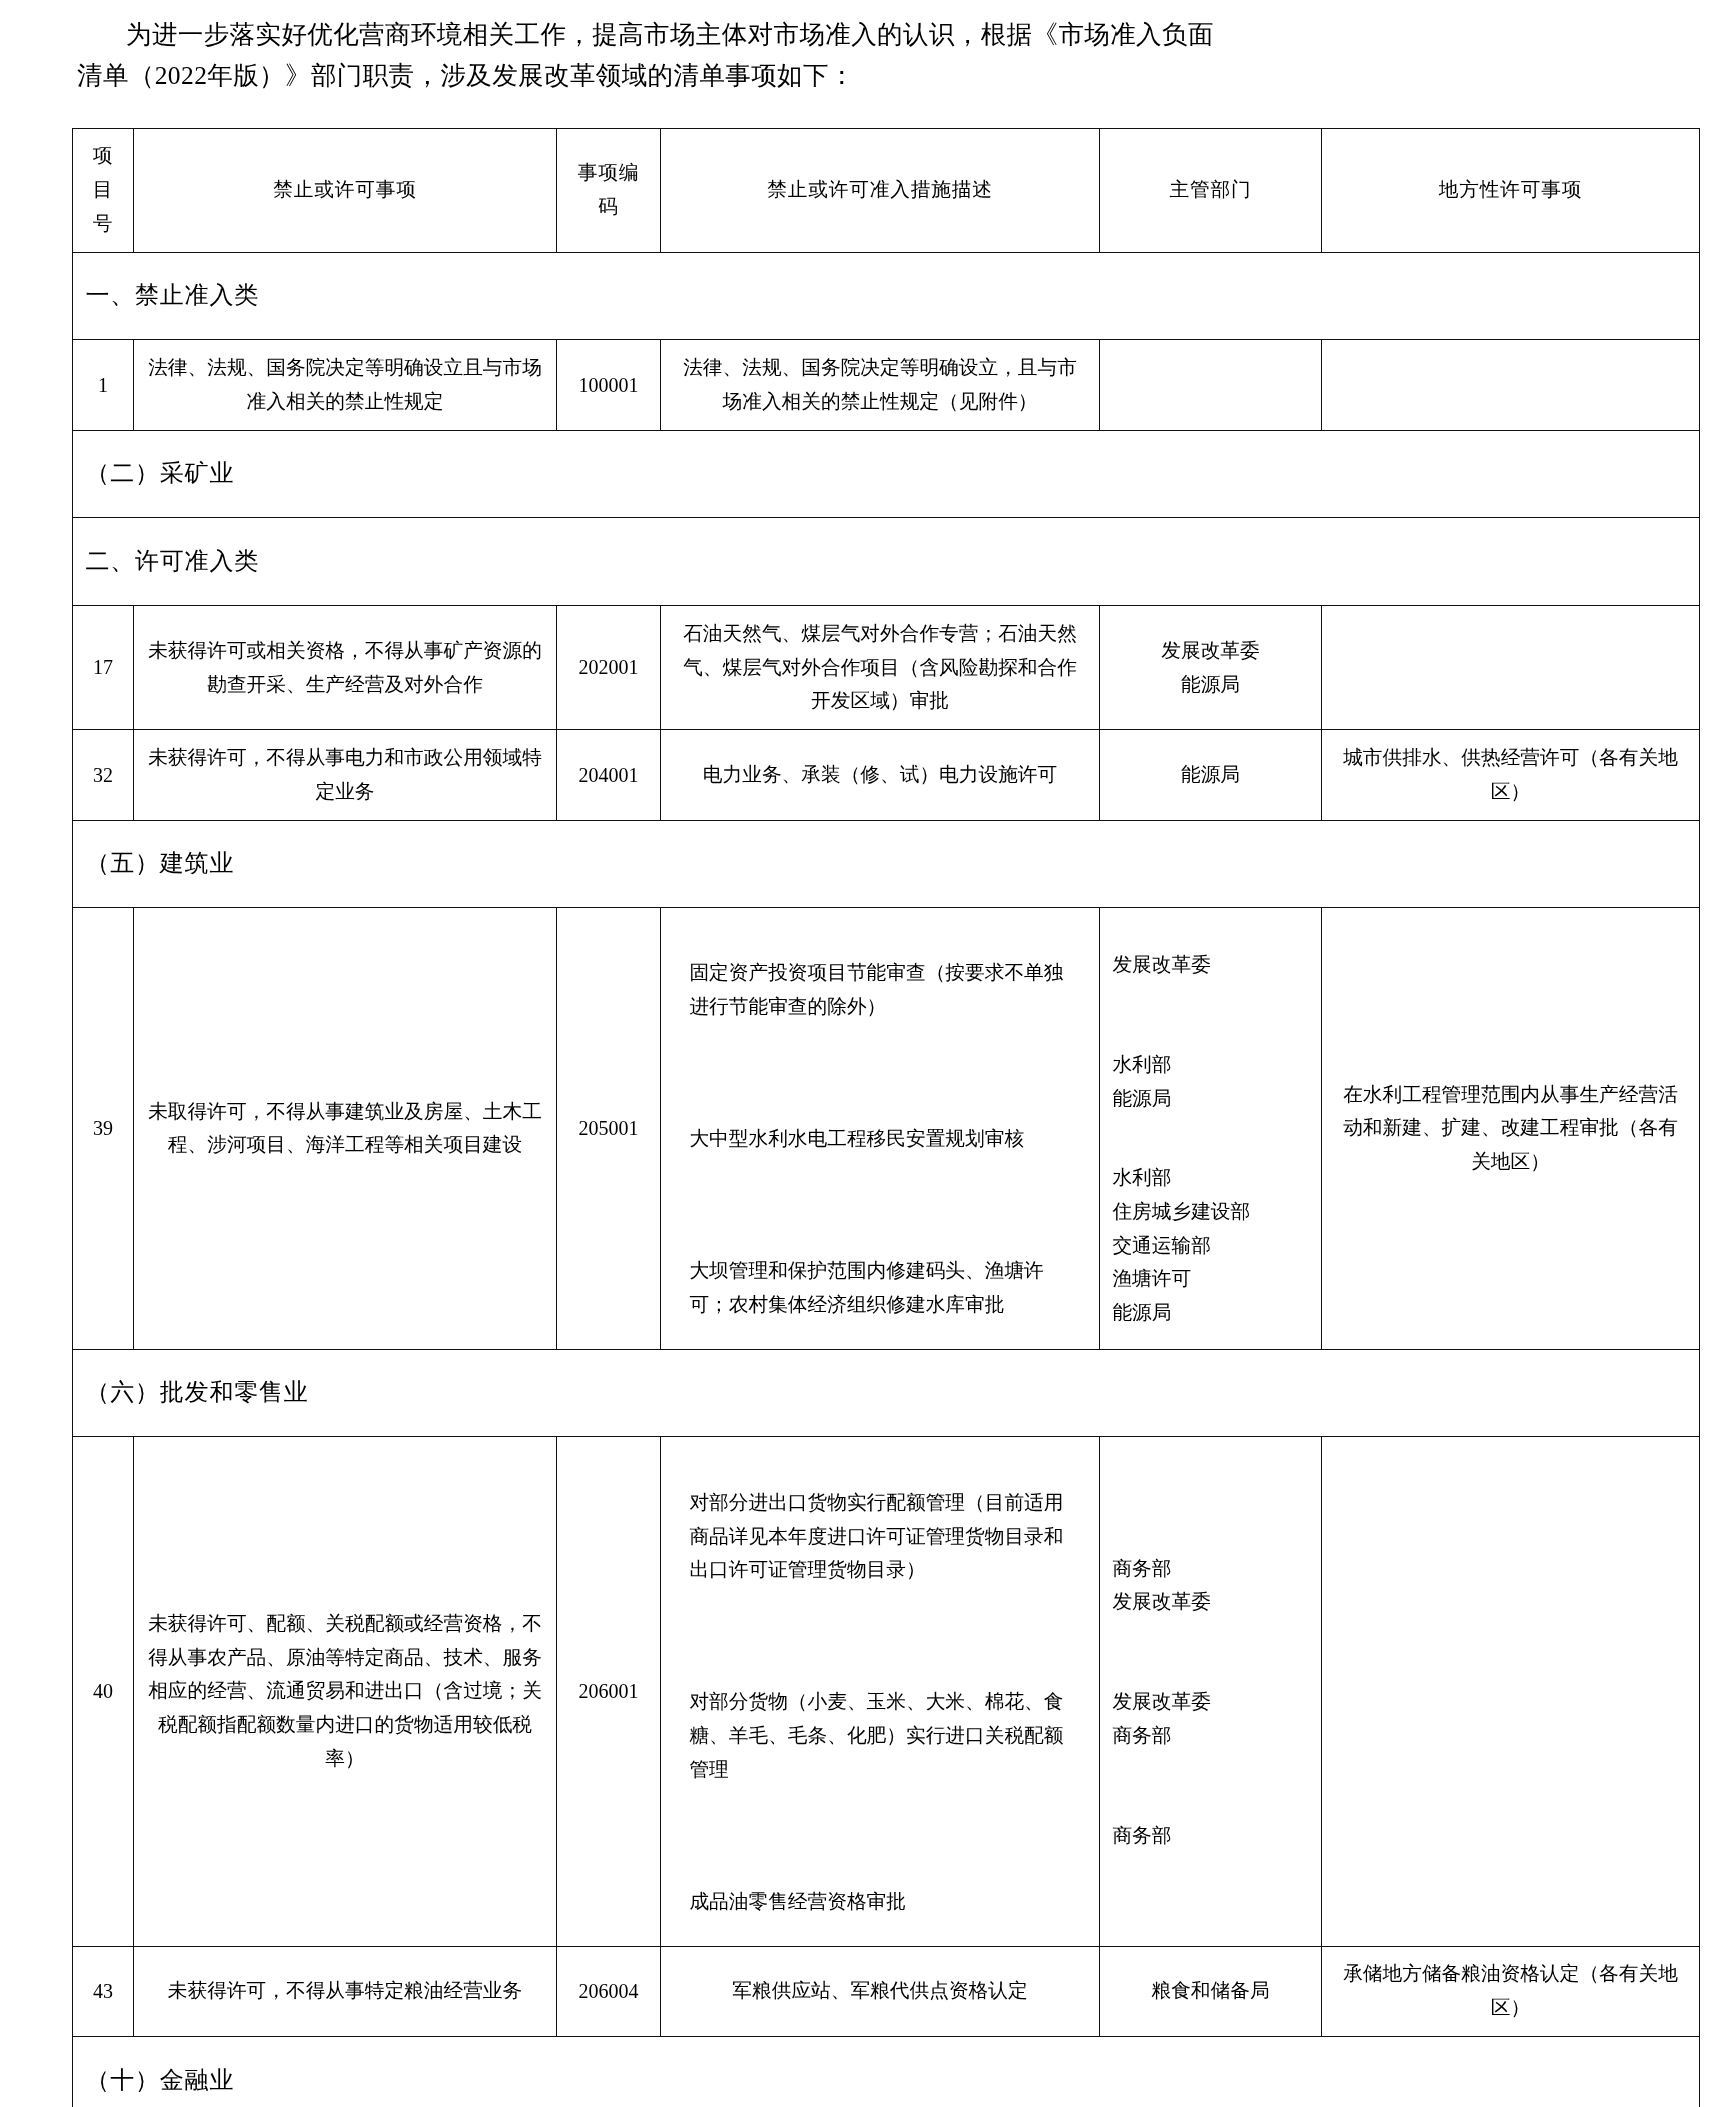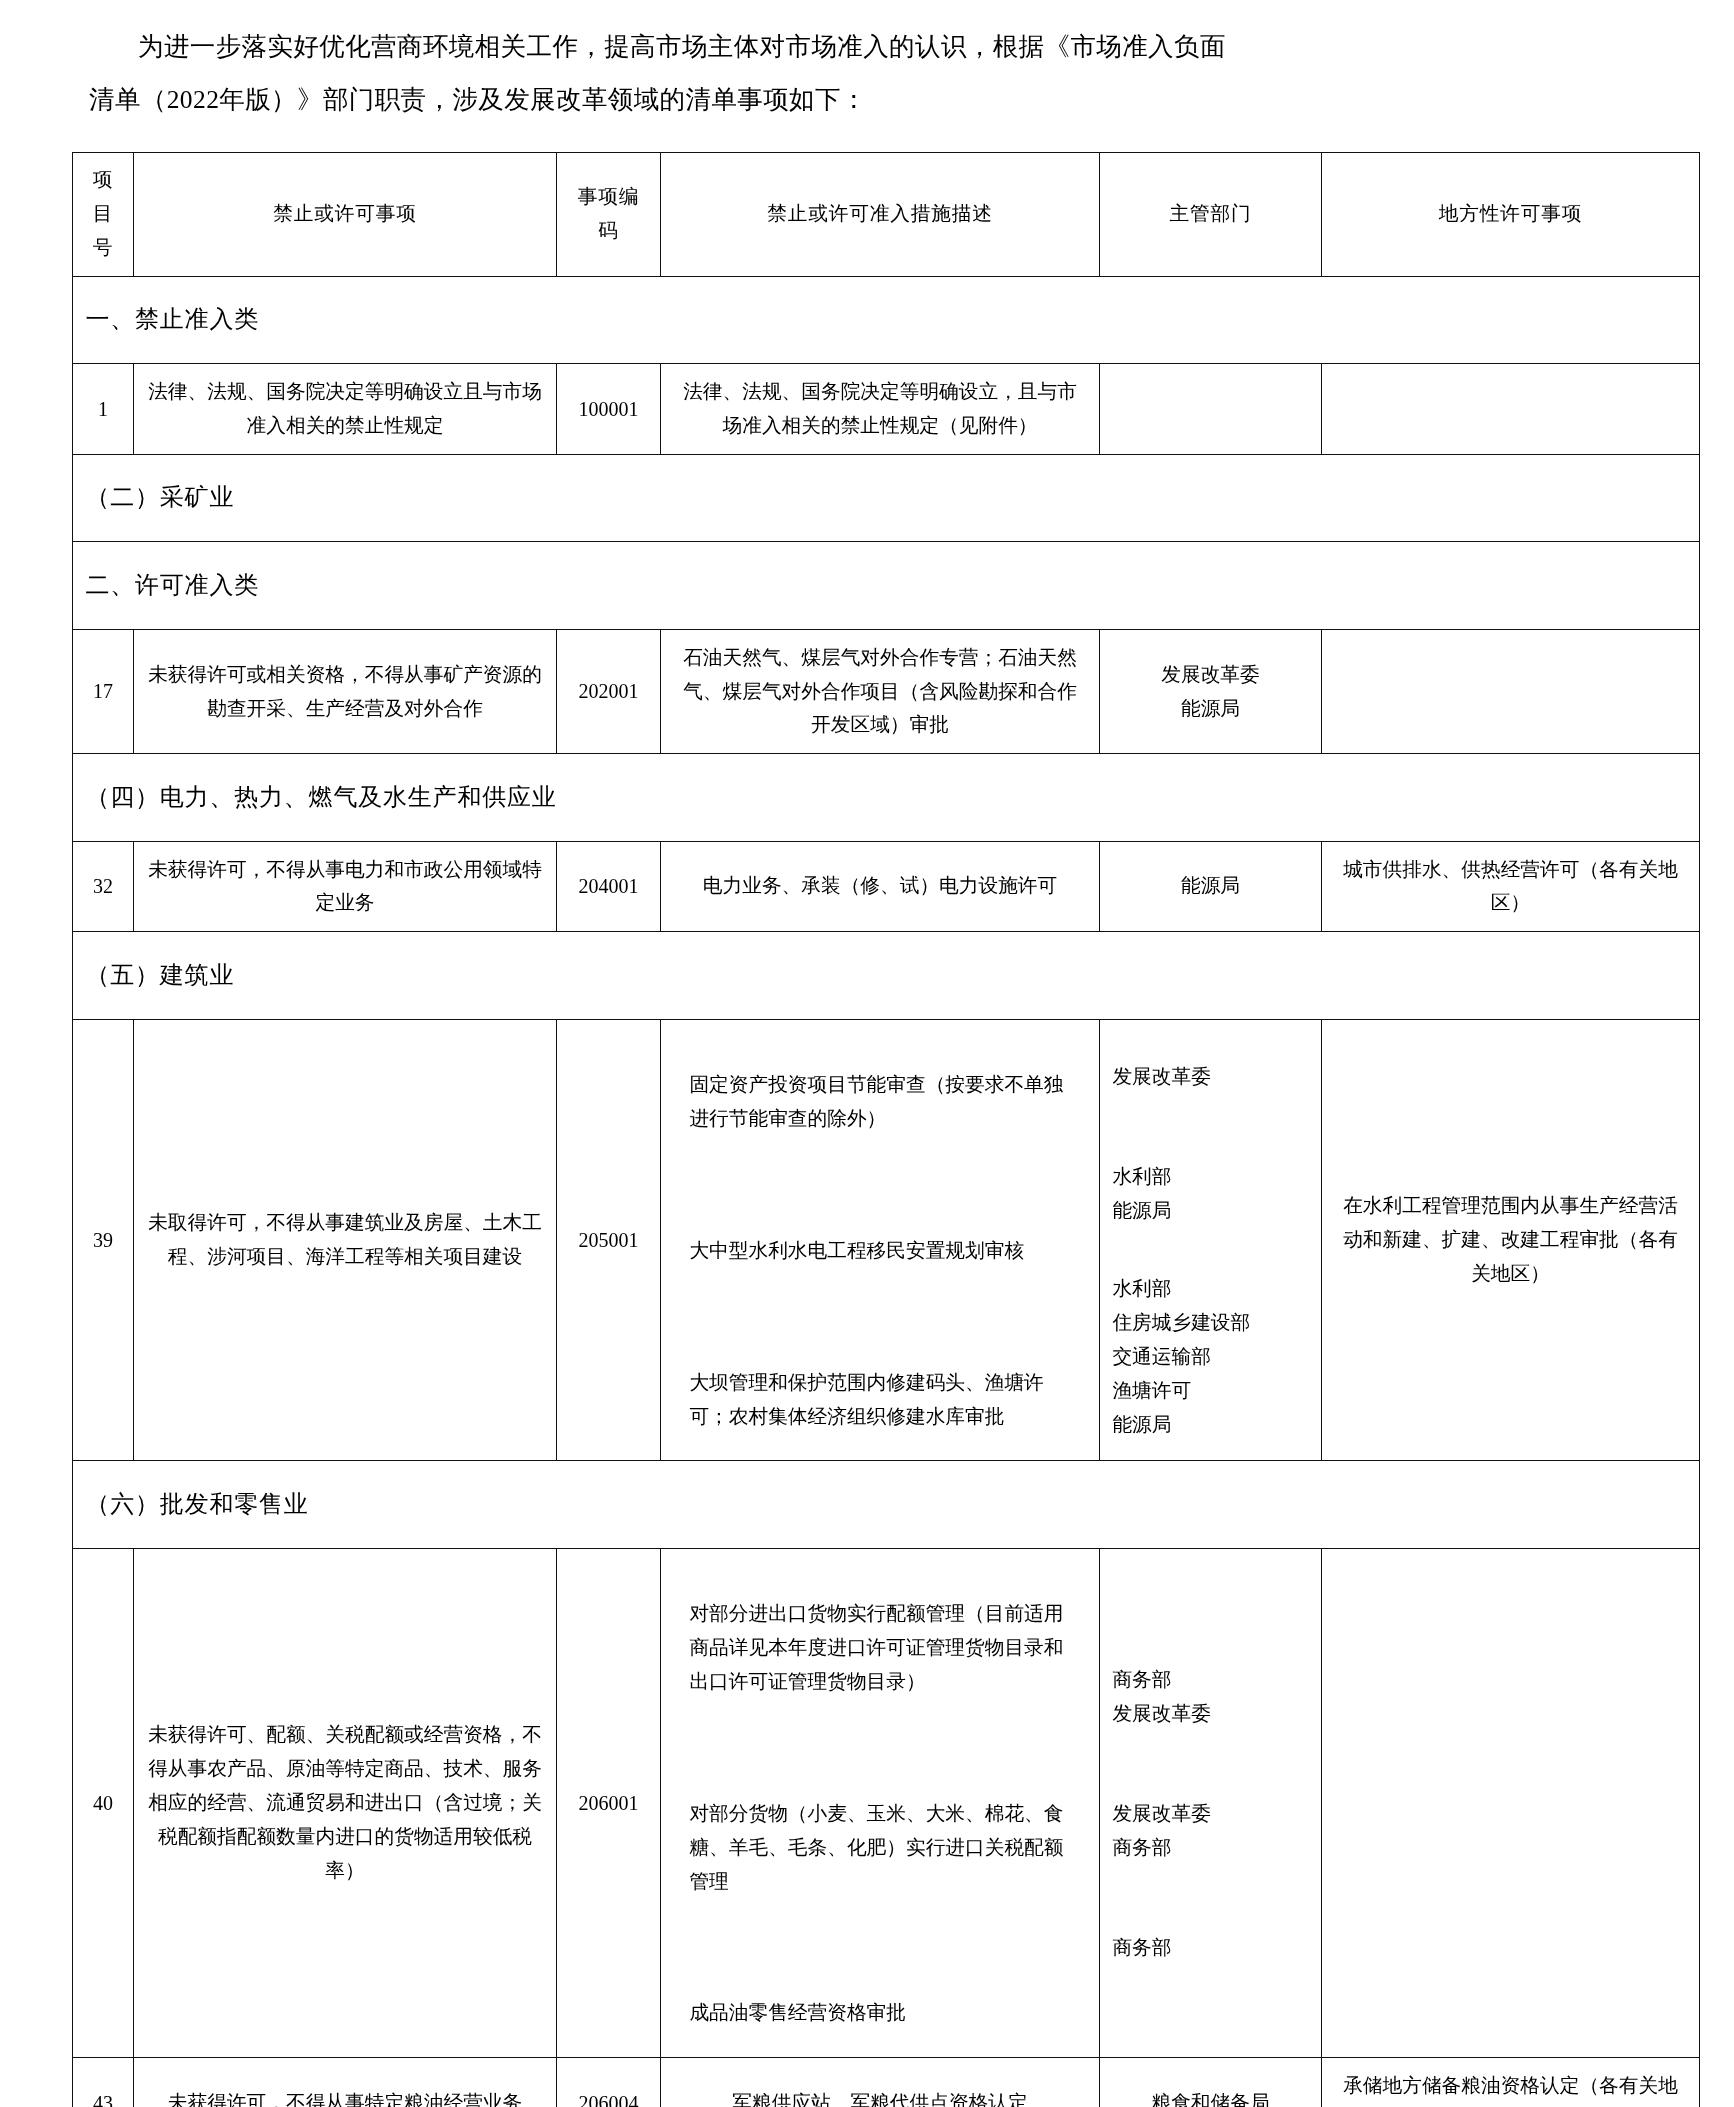--- a/index.html
+++ b/index.html
@@ -19,21 +19,21 @@
     position:relative;
   }
   .intro{
     margin:0;
     padding:14px 77px 0 77px;
     font-size:25.5px;
     line-height:1.62;
     text-align:justify;
     letter-spacing:0.4px;
   }
-  .intro p{margin:12px;}
+  .intro p{margin:0;}
   .intro .l1{text-indent:49px;}
   .intro .l2{text-indent:0;}
 
   table.matrix{
     border-collapse:collapse;
     table-layout:fixed;
     width:1628px;
     margin:31px 0 0 72px;
     font-size:19.7px;
   }
@@ -151,23 +151,20 @@
         <td class="body">石油天然气、煤层气对外合作专营；石油天然气、煤层气对外合作项目（含风险勘探和合作开发区域）审批</td>
         <td class="body">
           <span class="stack">
             <span class="ln">发展改革委</span>
             <span class="ln">能源局</span>
           </span>
         </td>
         <td class="body"></td>
       </tr>
 
-      <tr>
-        <td class="cat" colspan="6">（四）电力、热力、燃气及水生产和供应业</td>
-      </tr>
 
       <tr>
         <td class="num">32</td>
         <td class="body">未获得许可，不得从事电力和市政公用领域特定业务</td>
         <td class="code">204001</td>
         <td class="body">电力业务、承装（修、试）电力设施许可</td>
         <td class="body">能源局</td>
         <td class="body">城市供排水、供热经营许可（各有关地区）</td>
       </tr>
 

